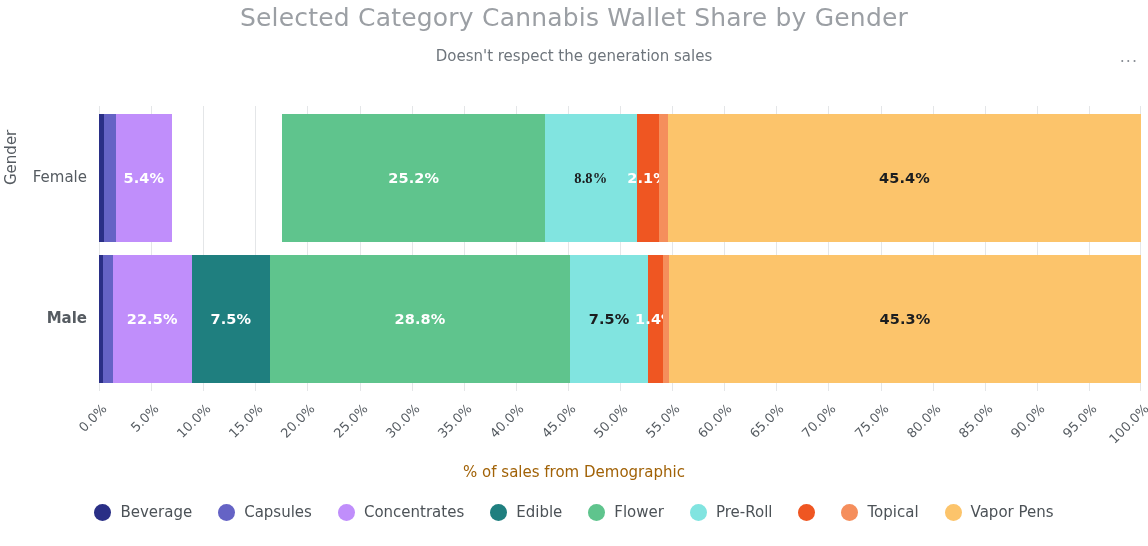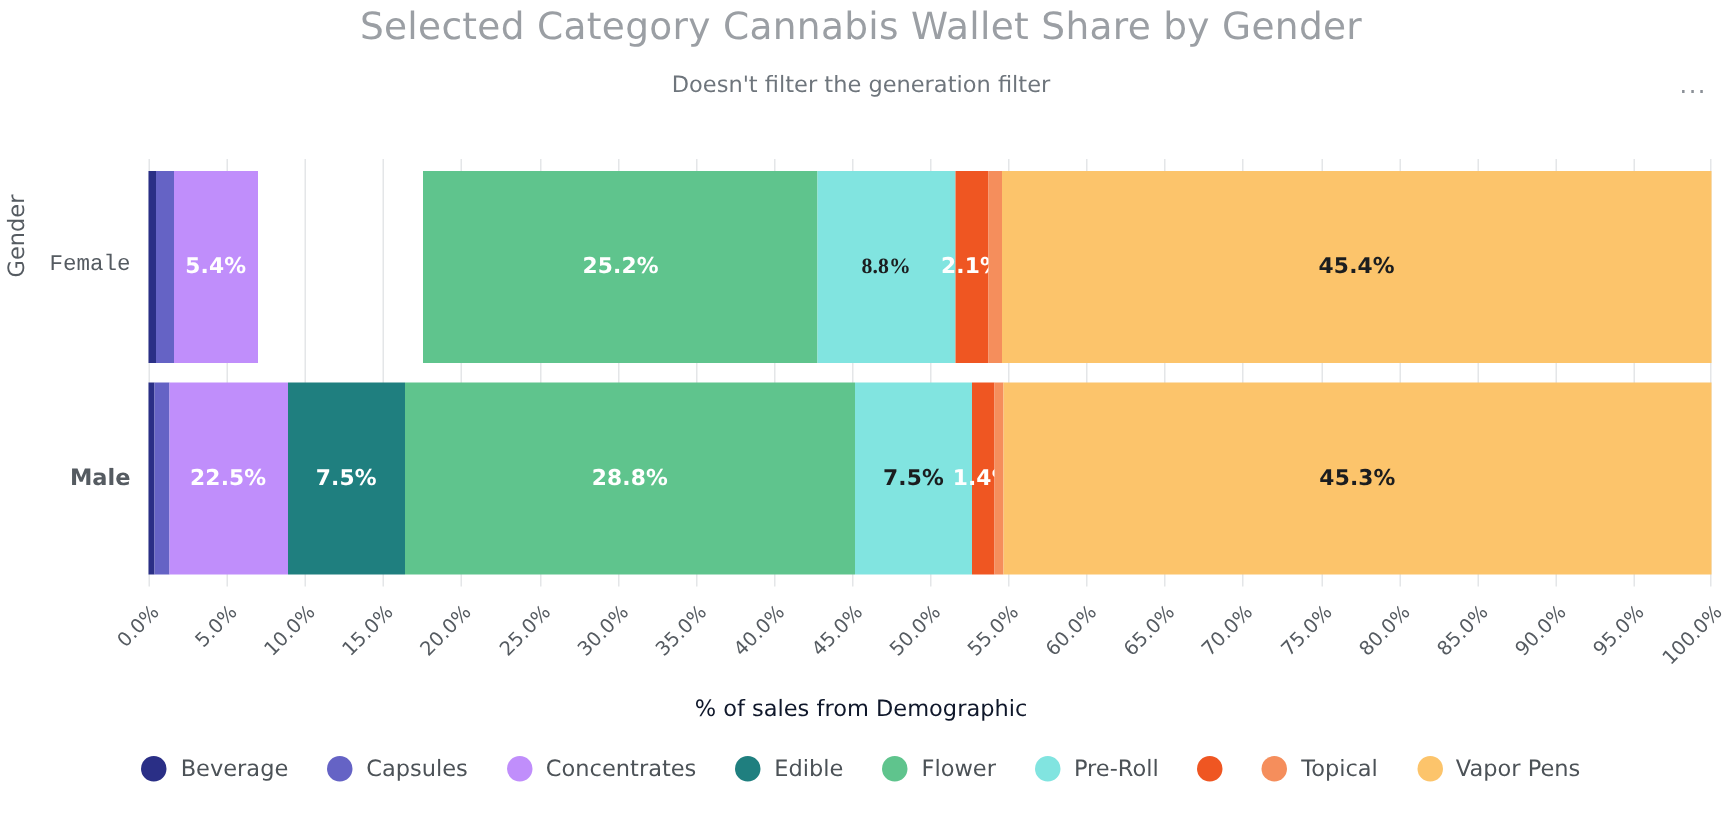--- a/index.html
+++ b/index.html
@@ -145,21 +145,21 @@
     transform-origin: right top;
     text-align: right;
   }
   .x-axis-title {
     position: absolute;
     left: 0;
     top: 463px;
     width: 1148px;
     text-align: center;
     font-size: 15px;
-    color: #0f172a;
+    color: #a16207;
   }
   
   .legend {
     position: absolute;
     left: 0;
     top: 503px;
     width: 1148px;
     display: flex;
     flex-direction: row;
     align-items: center;
@@ -186,28 +186,28 @@
     color: #4c5257;
   }
 </style>
 </head>
 <body>
 
 <div id="chart-root">
 
   <div class="chart-title">Selected Category Cannabis Wallet Share by Gender</div>
 
-  <div class="chart-subtitle">Doesn't filter the generation filter</div>
+  <div class="chart-subtitle">Doesn't respect the generation sales</div>
 
   <div class="menu-ellipsis">...</div>
 
   <div class="y-axis-title">Gender</div>
 
   <div id="y-ticks">
-      <div class="y-tick" style="left: 0px; width: 87px; top: 168px; font-family: Liberation Mono, monospace;">Female</div>
+      <div class="y-tick" style="left: 0px; width: 87px; top: 168px;">Female</div>
       <div class="y-tick" style="left: 0px; width: 87px; top: 309px; font-weight: bold;">Male</div>
     </div>
 
   <div id="plot">
     <div class="gridlines" id="gridlines">
         <div class="gridline" style="left: 0px;"></div>
         <div class="gridline" style="left: 52.1px;"></div>
         <div class="gridline" style="left: 104.2px;"></div>
         <div class="gridline" style="left: 156.3px;"></div>
         <div class="gridline" style="left: 208.4px;"></div>

